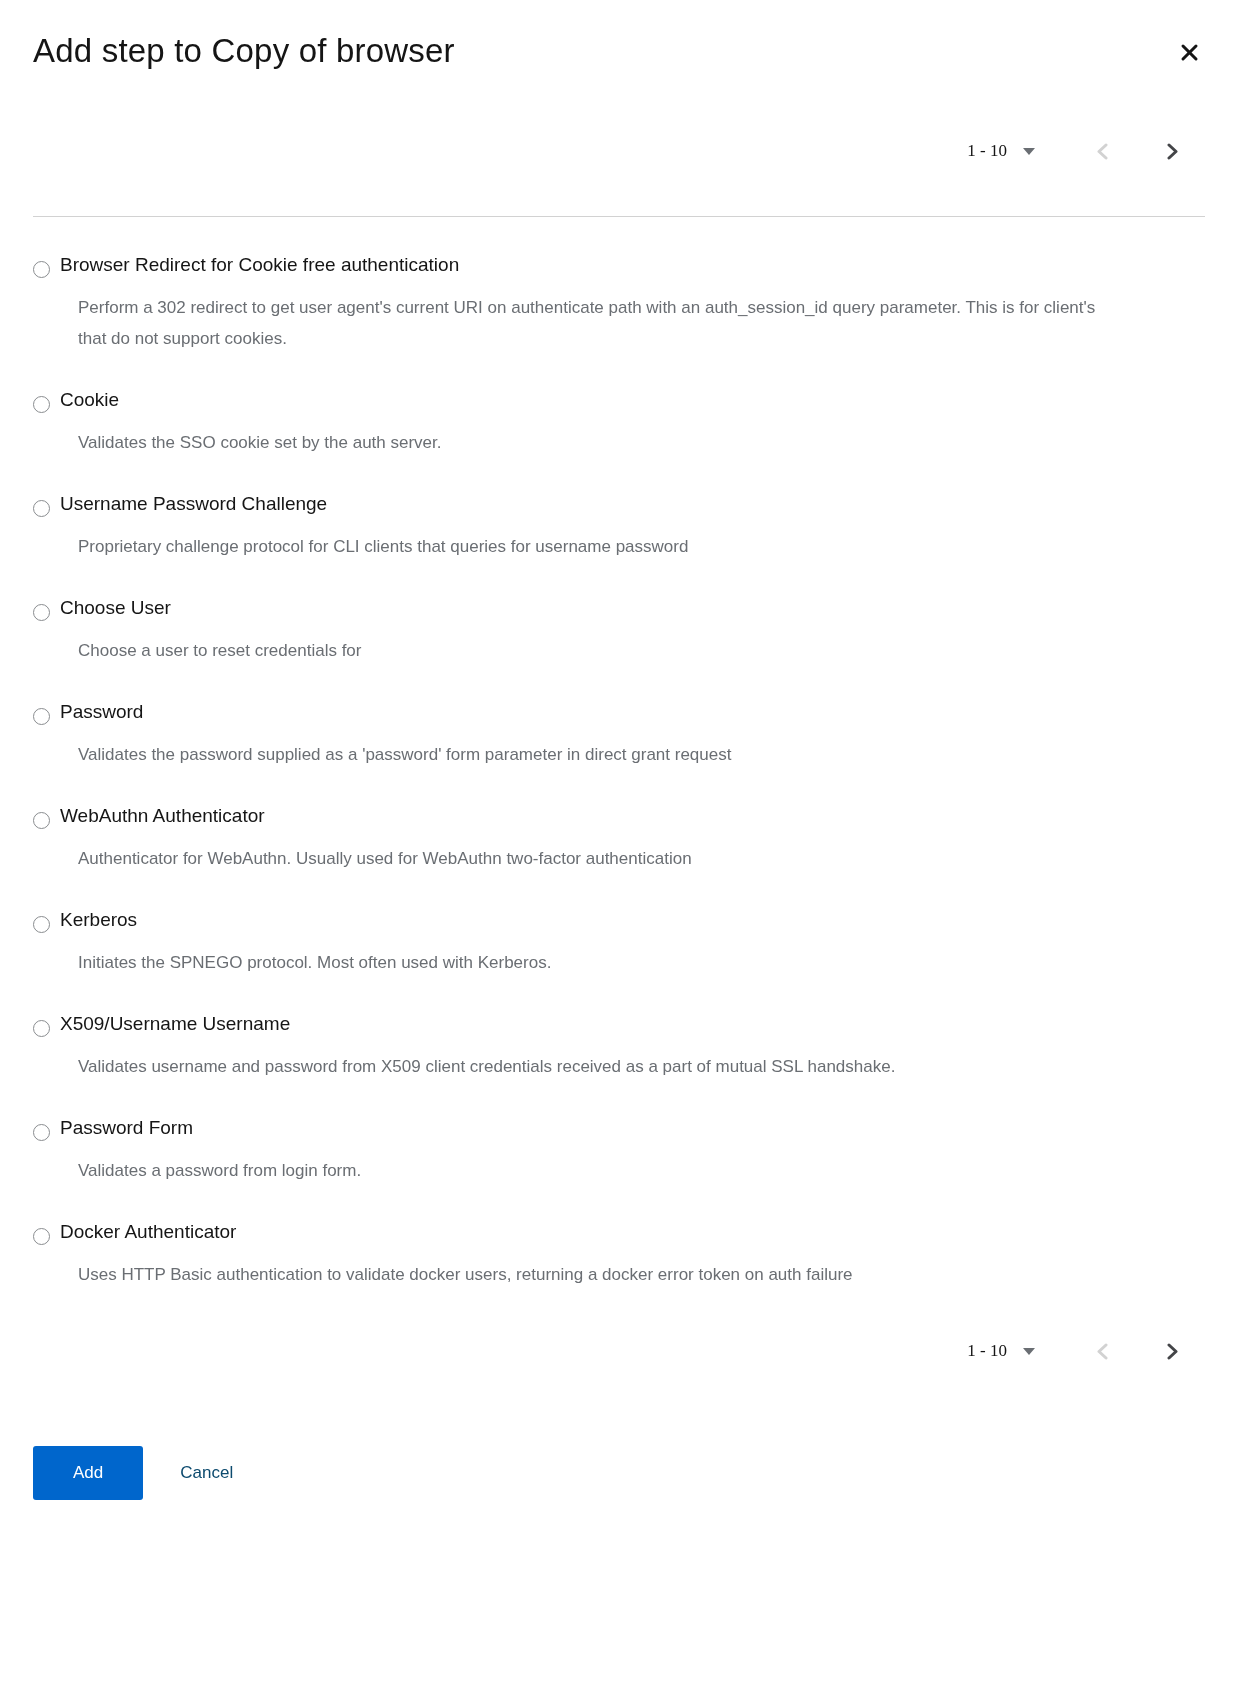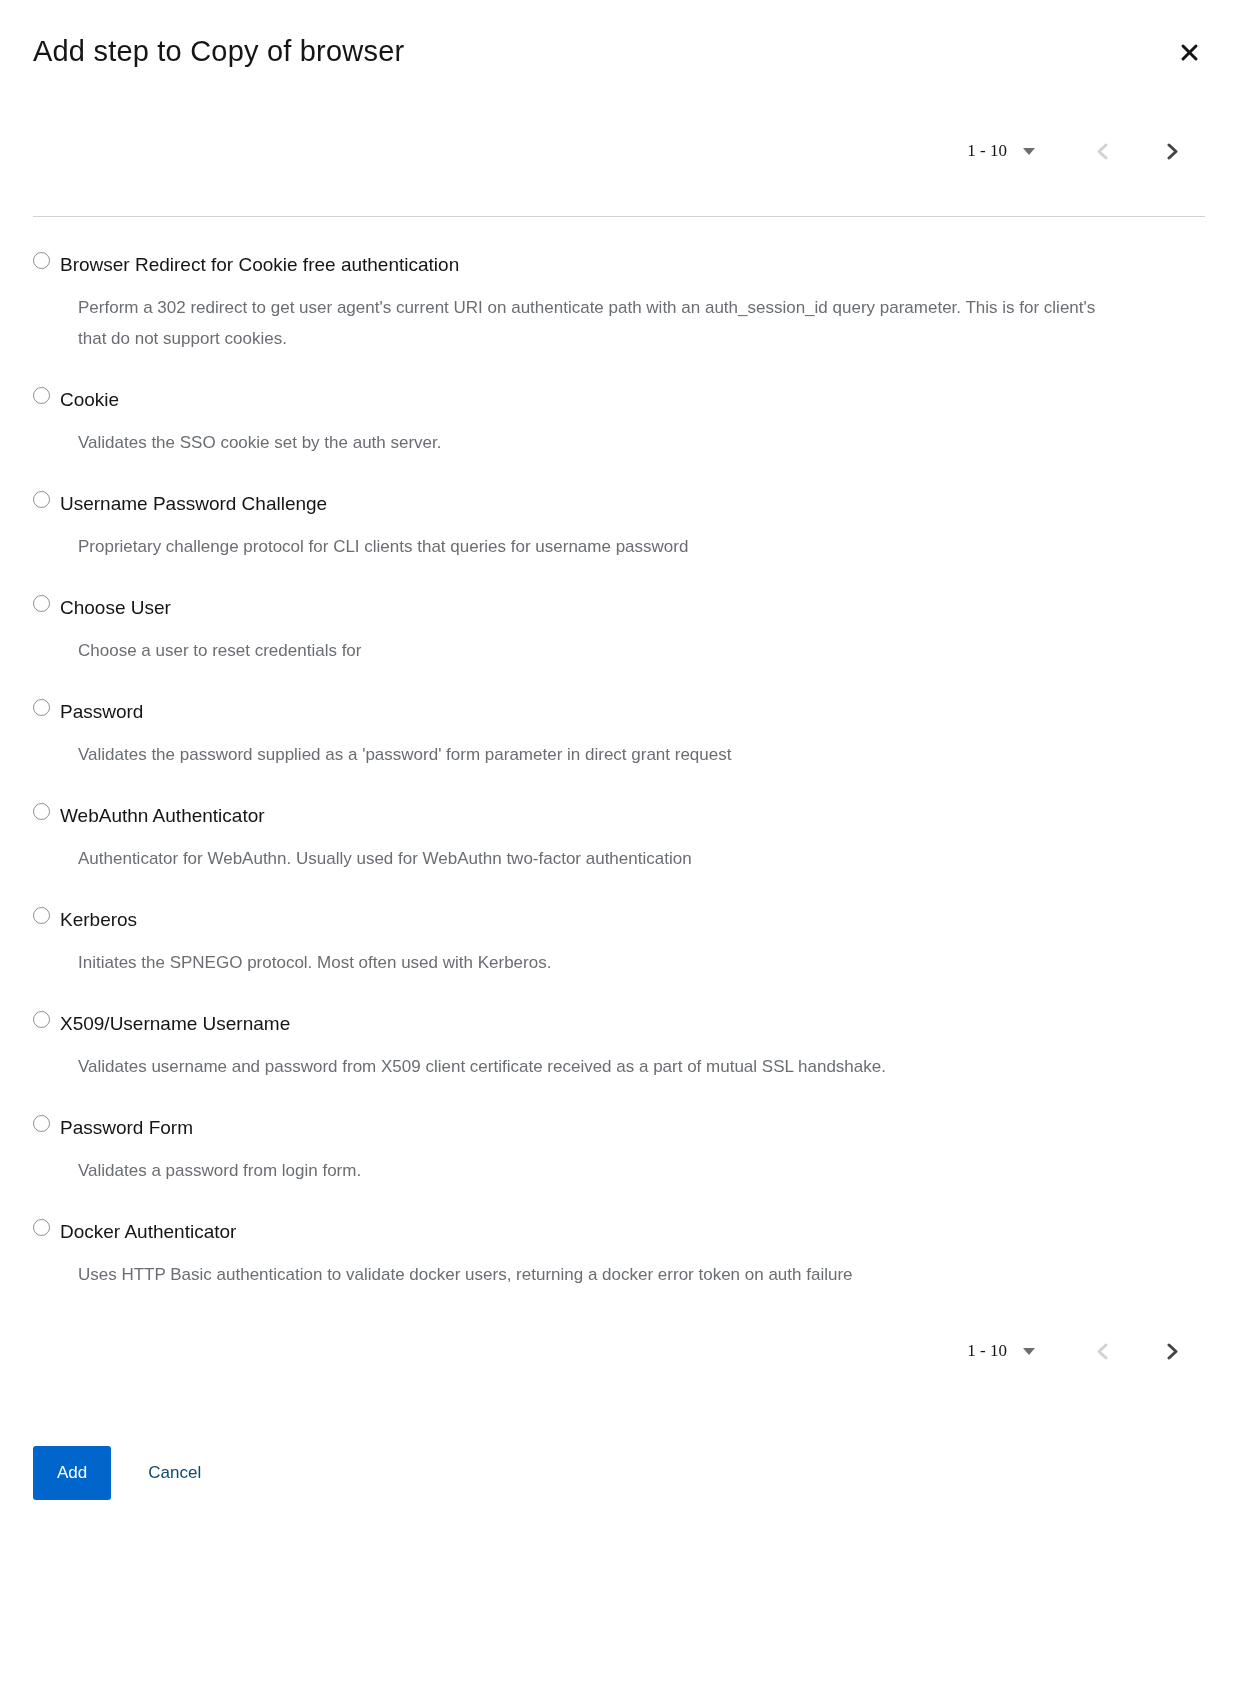--- a/index.html
+++ b/index.html
@@ -14,21 +14,21 @@
   .modal { width: 100%; min-height: 1707px; padding-bottom: 30px; }
 
   
   .modal-header {
     padding: 33px 48px 0 33px;
     display: flex;
     justify-content: space-between;
     align-items: flex-start;
   }
   .modal-title {
-    font-size: 29px;
+    font-size: 33px;
     line-height: 36px;
     font-weight: 500;
     color: #151515;
     letter-spacing: 0.2px;
   }
   .close-btn {
     background: none;
     border: none;
     cursor: pointer;
     padding: 6px;
@@ -86,21 +86,21 @@
     border: none;
     border-top: 1px solid #d2d2d2;
     margin: 47px 48px 0 33px;
   }
 
   
   .step-list { padding: 35px 48px 0 33px; }
   .step { margin-bottom: 33px; }
   .step-head {
     display: flex;
-    align-items: flex-start;
+    align-items: flex-end;
     gap: 10px;
     cursor: pointer;
   }
   .radio {
     width: 17px;
     height: 17px;
     min-width: 17px;
     border: 1px solid #8a8d90;
     border-radius: 50%;
     background: #ffffff;
@@ -127,21 +127,21 @@
     display: flex;
     align-items: center;
   }
   .btn-primary {
     background: #0066cc;
     color: #ffffff;
     border: none;
     border-radius: 3px;
     font-family: "Liberation Sans", sans-serif;
     font-size: 17px;
-    padding: 0 24px;
+    padding: 0 40px;
     height: 54px;
     cursor: pointer;
   }
   .btn-link {
     margin-left: 37px;
     color: #0c4a6e;
     font-size: 17px;
     text-decoration: none;
     cursor: pointer;
     background: none;
@@ -245,21 +245,21 @@
     </div>
     <p class="step-desc">Initiates the SPNEGO protocol. Most often used with Kerberos.</p>
   </div>
 
 
   <div class="step">
     <div class="step-head">
       <span class="radio" role="radio" aria-checked="false"></span>
       <span class="step-title">X509/Username Username</span>
     </div>
-    <p class="step-desc">Validates username and password from X509 client certificate received as a part of mutual SSL handshake.</p>
+    <p class="step-desc">Validates username and password from X509 client credentials received as a part of mutual SSL handshake.</p>
   </div>
 
   <div class="step">
     <div class="step-head">
       <span class="radio" role="radio" aria-checked="false"></span>
       <span class="step-title">Password Form</span>
     </div>
     <p class="step-desc">Validates a password from login form.</p>
   </div>
 

